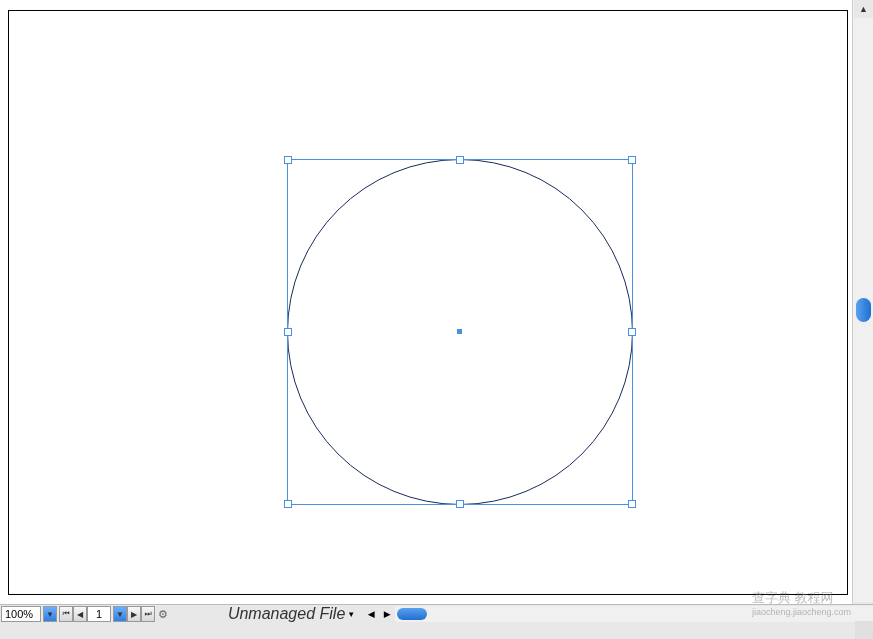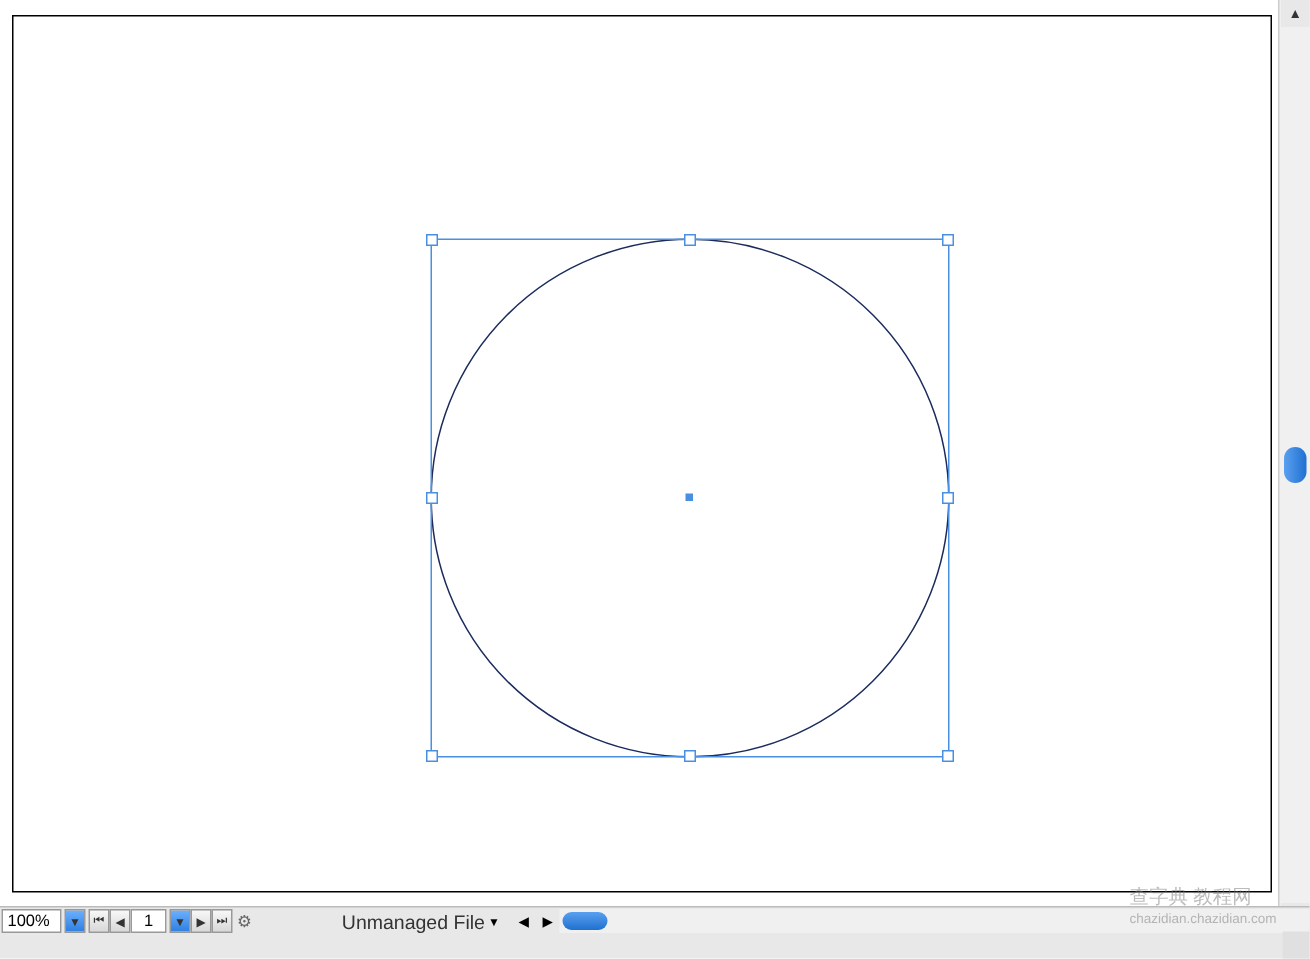--- a/index.html
+++ b/index.html
@@ -139,22 +139,23 @@
       width: 24px;
       height: 16px;
       border: 1px solid #999;
       background: #fff;
       text-align: center;
       font-size: 11px;
       line-height: 14px;
     }
     .status-text {
       margin-left: 60px;
-      font-size: 13px;
+      font-size: 16px;
       color: #333;
+      font-style: italic;
     }
     .hscroll-area {
       flex: 1;
       height: 16px;
       position: relative;
       margin-left: 8px;
     }
     .hscroll-arrow {
       position: absolute;
       width: 16px;
@@ -259,14 +260,14 @@
     <div class="hscroll-track">
       <div class="hscroll-thumb"></div>
     </div>
   </div>
 </div>
 
 <div class="corner-resize"></div>
 
 <div class="watermark">
   <div>查字典 教程网</div>
-  <div class="sub">chazidian.chazidian.com</div>
+  <div class="sub">jiaocheng.jiaocheng.com</div>
 </div>
 
 </body></html>

